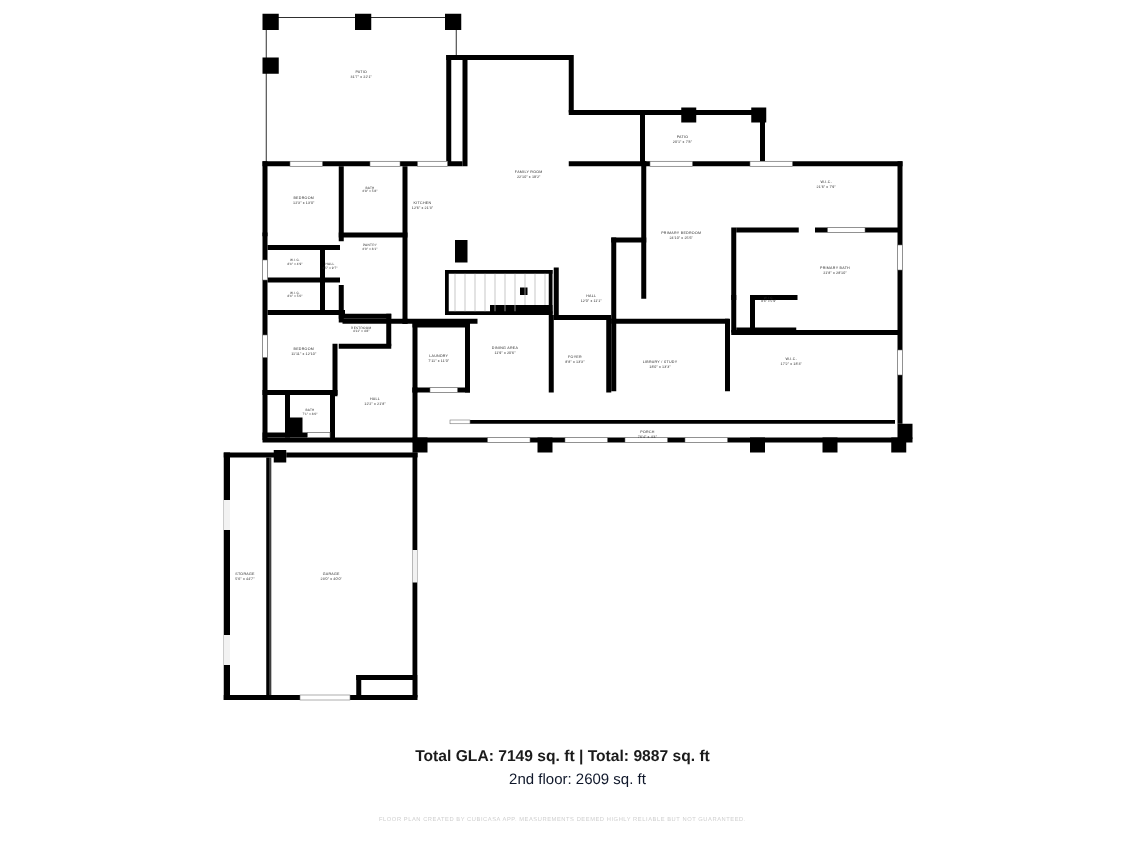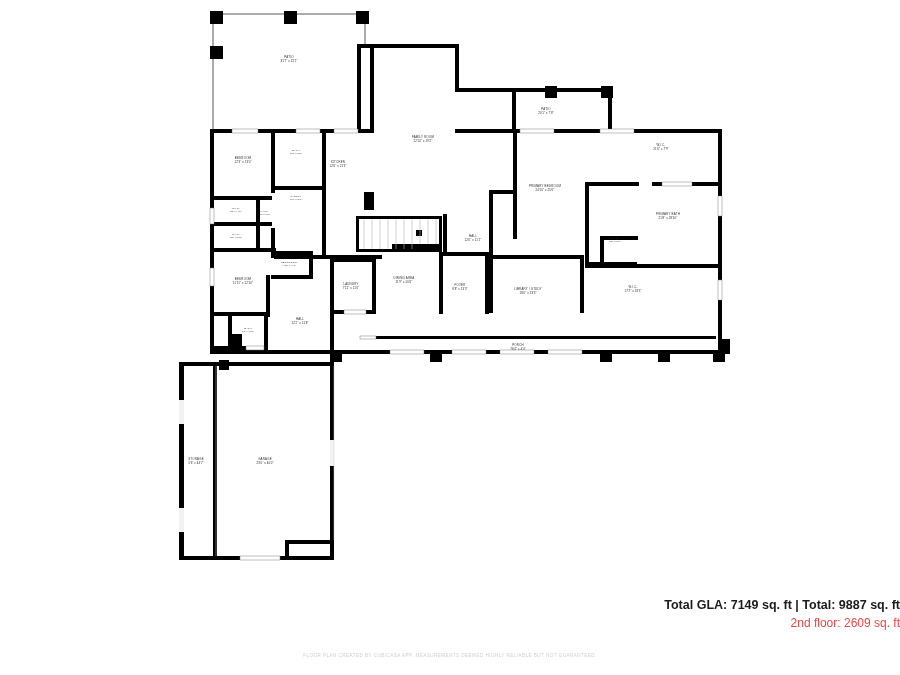--- a/index.html
+++ b/index.html
@@ -12,24 +12,24 @@
 
   
   .room-label{position:absolute;text-align:center;color:#2b2b2b;
     font-family:"Liberation Sans",sans-serif;line-height:1.25;
     white-space:nowrap;transform:translate(-50%,-50%);pointer-events:none;}
   .room-label .nm{font-size:2.9px;letter-spacing:.22px;display:block;}
   .room-label .dm{font-size:2.9px;letter-spacing:.1px;display:block;}
   .room-label.sm .nm,.room-label.sm .dm{font-size:2.5px;}
 
   
-  #summary{position:absolute;left:0;top:596px;width:900px;text-align:right;}
+  #summary{position:absolute;left:0;top:596px;width:900px;text-align:center;}
   #summary .l1{font-size:12.5px;font-weight:bold;color:#1b1b1b;line-height:1.5;}
   #summary .l2{font-size:12px;color:#1b1b1b;line-height:1.45;}
-  #summary .l3{font-size:12px;color:#ef4444;line-height:1.45;margin-left:24px;}
+  #summary .l3{font-size:12px;color:#0f172a;line-height:1.45;margin-left:24px;}
   #credit{position:absolute;left:0;top:653px;width:900px;text-align:center;
     font-size:4.6px;letter-spacing:.45px;color:#cfcfcf;}
 </style>
 </head>
 <body>
 
 <div id="stage">
 
   <div id="plan">
     <svg width="900" height="600" viewBox="0 0 900 600" xmlns="http://www.w3.org/2000/svg">

